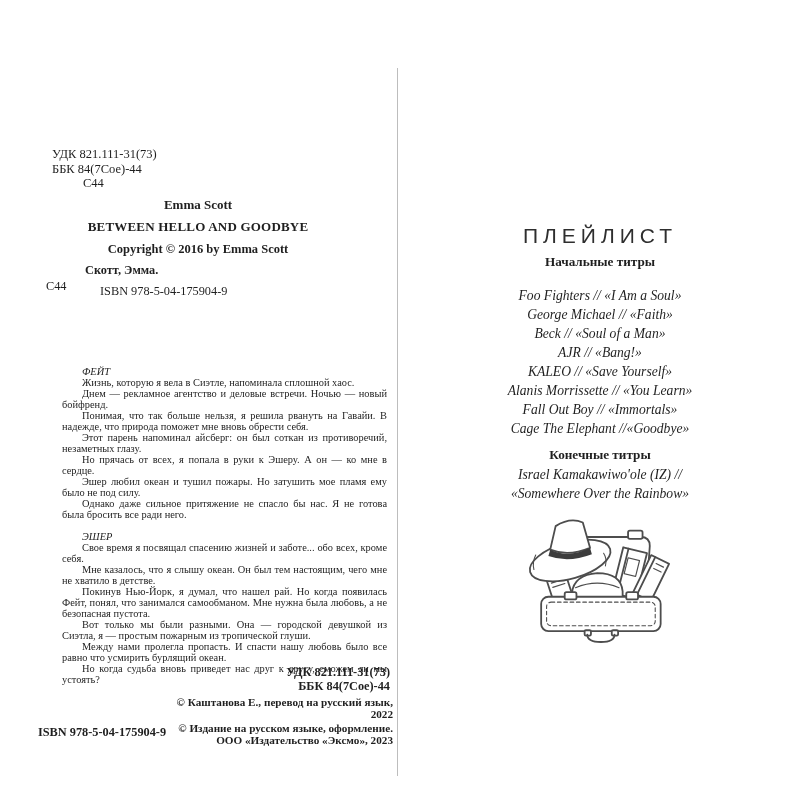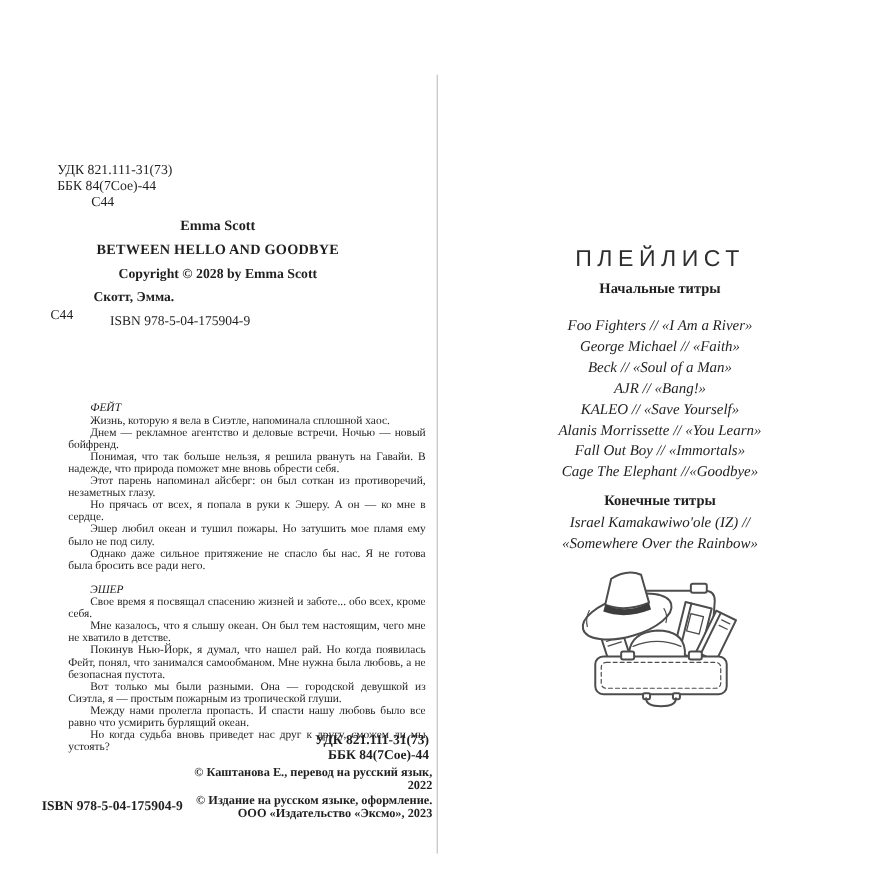--- a/index.html
+++ b/index.html
@@ -56,21 +56,21 @@
 
     <div class="codes-top">
       <div>УДК 821.111-31(73)</div>
       <div>ББК 84(7Сое)-44</div>
       <div class="code-indent">С44</div>
     </div>
 
     <div class="center-block">
       <div class="author-en">Emma Scott</div>
       <div class="title-en">BETWEEN HELLO AND GOODBYE</div>
-      <div class="copyright-en">Copyright © 2028 by Emma Scott</div>
+      <div class="copyright-en">Copyright © 2016 by Emma Scott</div>
     </div>
 
     <div class="catalog">
       <div class="catalog-author">Скотт, Эмма.</div>
       <div class="catalog-code">С44</div>
       <div class="catalog-isbn">ISBN 978-5-04-175904-9</div>
     </div>
 
     <div class="annotation">
       <div class="ann-heading">ФЕЙТ</div>
@@ -101,21 +101,21 @@
     </div>
 
     <div class="isbn-bottom">ISBN 978-5-04-175904-9</div>
   </section>
 
   <section class="page-right">
     <h1 class="pl-title">ПЛЕЙЛИСТ</h1>
 
     <div class="pl-heading opening">Начальные титры</div>
     <div class="pl-tracks opening">
-      <div>Foo Fighters // «I Am a River»</div>
+      <div>Foo Fighters // «I Am a Soul»</div>
       <div>George Michael // «Faith»</div>
       <div>Beck // «Soul of a Man»</div>
       <div>AJR // «Bang!»</div>
       <div>KALEO // «Save Yourself»</div>
       <div>Alanis Morrissette // «You Learn»</div>
       <div>Fall Out Boy // «Immortals»</div>
       <div>Cage The Elephant //«Goodbye»</div>
     </div>
 
     <div class="pl-heading closing">Конечные титры</div>

